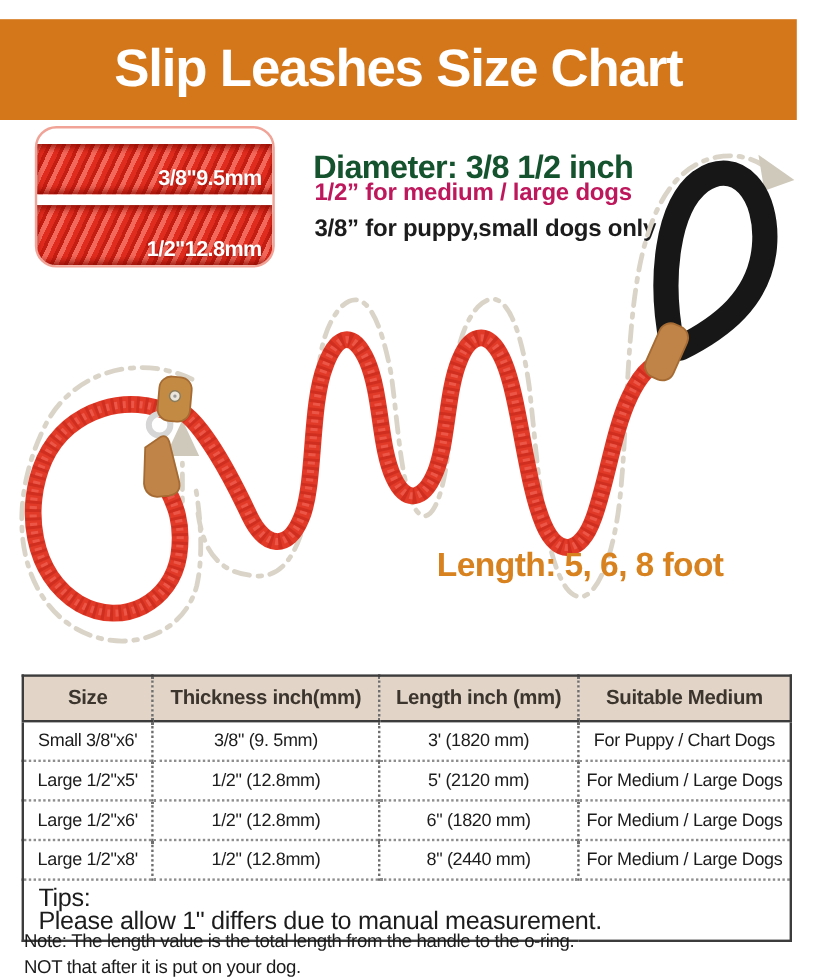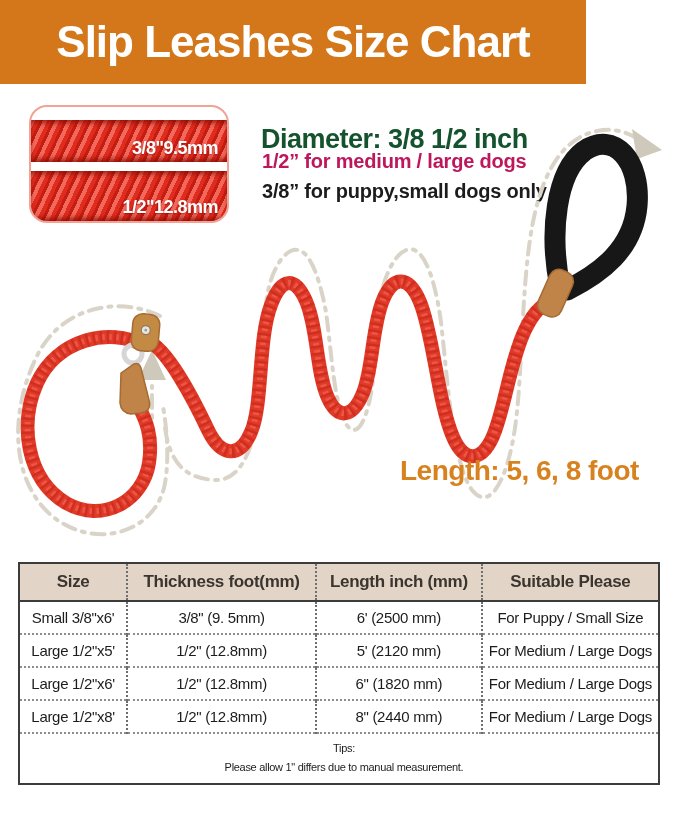--- a/index.html
+++ b/index.html
@@ -2,21 +2,21 @@
 <html><head>
 <meta charset="utf-8">
 <style>
   html,body{margin:0;padding:0;}
   body{
     width:679px;height:817px;position:relative;background:#ffffff;
     font-family:"Liberation Sans", sans-serif;overflow:hidden;
   }
   
   .header{
-    position:absolute;left:0;top:0;width:586px;height:84px;
+    position:absolute;left:0;top:16px;width:664px;height:84px;
     background:#D4771B;display:flex;align-items:center;justify-content:center;
   }
   .header h1{
     margin:0;color:#ffffff;font-size:44px;font-weight:bold;letter-spacing:-1px;
   }
   
   .swatchbox{
     position:absolute;left:29px;top:105px;width:196px;height:114px;
     border:2px solid #F0A396;border-radius:18px;overflow:hidden;background:#fff;
   }
@@ -41,21 +41,21 @@
     position:absolute;left:262px;top:150px;color:#be185d;
     font-size:20px;font-weight:600;letter-spacing:-0.2px;
   }
   .diam-line2{
     position:absolute;left:262px;top:180px;color:#1c1c1c;
     font-size:20px;font-weight:600;letter-spacing:-0.2px;
   }
   
   .len-head{
     position:absolute;left:364px;top:455px;color:#D8821F;
-    font-size:28px;font-weight:bold;letter-spacing:-0.5px;margin-left:36px;
+    font-size:28px;font-weight:bold;letter-spacing:-0.5px;
   }
   
   .leash{position:absolute;left:0;top:0;width:679px;height:817px;pointer-events:none;}
   
   .size-table{
     position:absolute;left:18px;top:562px;width:642px;
     border-collapse:collapse;border:2px solid #3c3c3c;table-layout:fixed;
   }
   .size-table th{
     background:#E2D5C8;color:#3b352e;font-size:17px;font-weight:600;
@@ -65,22 +65,22 @@
     color:#1c1c1c;font-size:15px;text-align:center;padding:7px 2px;
     letter-spacing:-0.3px;
   }
   .size-table tbody tr + tr td{border-top:2px dotted #8d8d8d;}
   .size-table th:not(:last-child), .size-table td:not(:last-child){border-right:2px dotted #6e6e6e;}
   .size-table .col-size{width:16%;}
   .size-table .col-thick{width:30%;}
   .size-table .col-len{width:26%;}
   .size-table .col-breed{width:28%;}
   .size-table tr.tips-row td{
-    text-align:center;padding:5px 2px 6px 12px;border-top:2px dotted #8d8d8d;
-    border-right:none;font-size:11px;line-height:19px;
+    text-align:left;padding:5px 2px 6px 12px;border-top:2px dotted #8d8d8d;
+    border-right:none;font-size:21px;line-height:19px;
   }
   
   .note{
     position:absolute;left:20px;top:774px;color:#1b1b1b;font-size:15.5px;
     line-height:22px;letter-spacing:-0.3px;
   }
 </style>
 </head>
 <body>
 
@@ -150,32 +150,32 @@
 
   <rect x="543" y="269" width="25" height="48" rx="10" fill="#C08348" stroke="#A56B32" stroke-width="1.5" transform="rotate(24 555 293)"></rect>
 </svg>
 
 <div class="len-head">Length: 5, 6, 8 foot</div>
 
 <table class="size-table">
   <thead>
     <tr>
       <th class="col-size">Size</th>
-      <th class="col-thick">Thickness foot(mm)</th>
+      <th class="col-thick">Thickness inch(mm)</th>
       <th class="col-len">Length inch (mm)</th>
-      <th class="col-breed">Suitable Please</th>
+      <th class="col-breed">Suitable Medium</th>
     </tr>
   </thead>
   <tbody>
 
       <tr>
         <td>Small 3/8"x6'</td>
         <td>3/8" (9. 5mm)</td>
-        <td>6' (2500 mm)</td>
-        <td>For Puppy / Small Size</td>
+        <td>3' (1820 mm)</td>
+        <td>For Puppy / Chart Dogs</td>
       </tr>
 
       <tr>
         <td>Large 1/2"x5'</td>
         <td>1/2" (12.8mm)</td>
         <td>5' (2120 mm)</td>
         <td>For Medium / Large Dogs</td>
       </tr>
 
       <tr>
@@ -196,13 +196,15 @@
     <tr class="tips-row">
       <td colspan="4">
         <div>Tips:</div>
         <div>Please allow 1" differs due to manual measurement.</div>
       </td>
     </tr>
   </tbody>
 </table>
 
 <div class="note">
+  <div>Note: The length value is the total length from the handle to the o-ring.</div>
+  <div>NOT that after it is put on your dog.</div>
 </div>
 
 </body></html>

